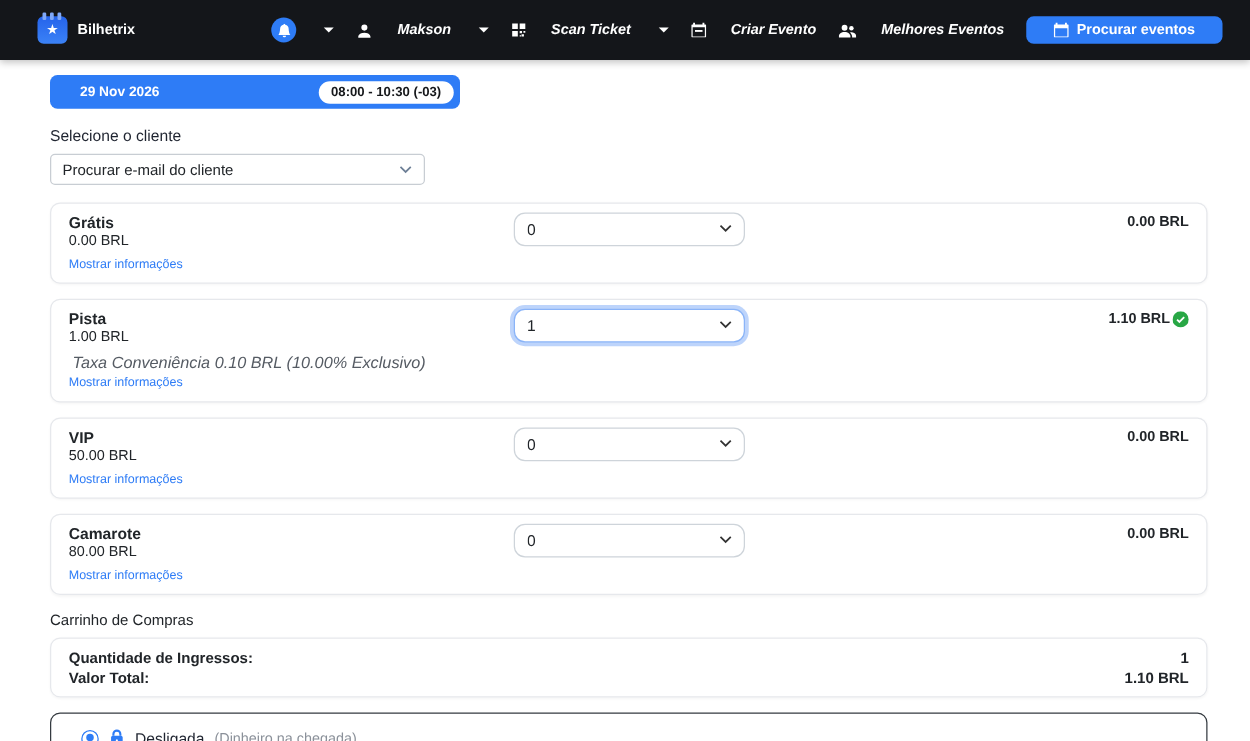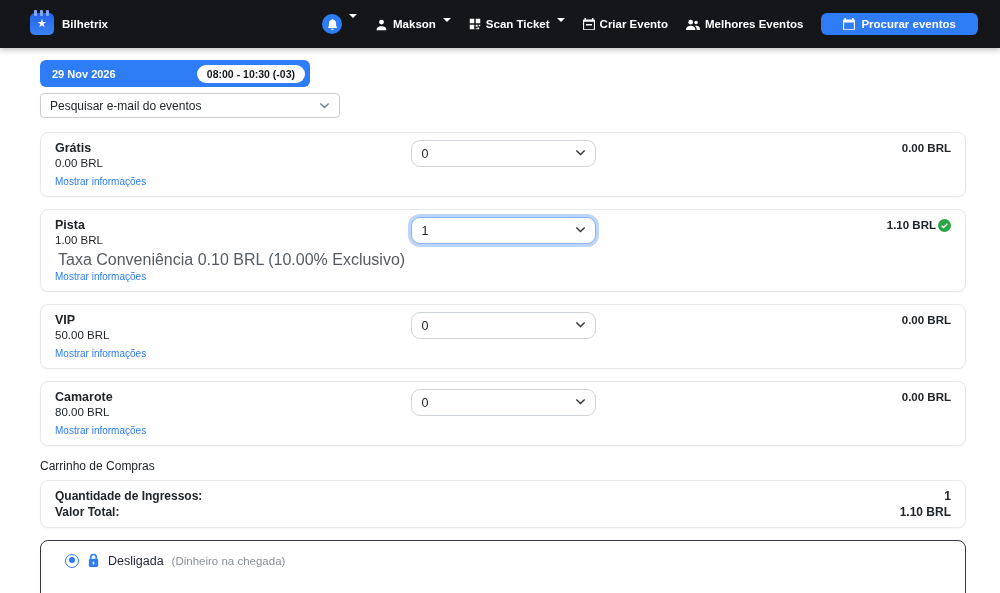--- a/index.html
+++ b/index.html
@@ -11,54 +11,54 @@
     padding:0 22px 0 30px; box-shadow:0 2px 6px rgba(0,0,0,.25); }
   .brand { display:flex; align-items:center; gap:8px; cursor:pointer; }
   .logo { width:24px; height:22px; border-radius:5px;
     background:linear-gradient(180deg,#2563eb 0%,#3b82f6 100%); position:relative; }
   .logo::before { content:""; position:absolute; top:-3px; left:4px; width:3px; height:6px;
     background:#7fa8f9; box-shadow:6px 0 0 #7fa8f9,12px 0 0 #7fa8f9; border-radius:1px; }
   .logo::after { content:"★"; position:absolute; left:0; right:0; top:4px; text-align:center;
     font-size:11px; color:#fff; }
   .brand-name { color:#fff; font-size:11.5px; font-weight:bold; }
   .nav-right { margin-left:auto; display:flex; align-items:center; gap:18px; }
-  .nav-item { display:flex; align-items:flex-start; gap:5px; color:#fff; font-size:11.5px;
-    font-weight:600; cursor:pointer; white-space:nowrap; }
+  .nav-item { display:flex; align-items:center; gap:20px; color:#fff; font-size:11.5px;
+    font-weight:600; cursor:pointer; white-space:nowrap;font-style:italic; }
   .caret { width:0; height:0; border-left:4px solid transparent; border-right:4px solid transparent;
     border-top:4px solid #fff; display:inline-block; margin-left:2px; }
   .bell-circle { width:20px; height:20px; border-radius:50%; background:#2e7cf6;
     display:flex; align-items:center; justify-content:center; }
   .nav-icon { display:inline-flex; }
   .btn-primary { background:#2e7cf6; color:#fff; border:none; border-radius:6px;
     padding:5px 22px; font-size:11.5px; font-weight:600; display:flex; align-items:center;
     gap:6px; cursor:pointer; }
 
   
   .main { padding:12px 34px 0 40px; }
 
-  .date-banner { width:270px; height:27px; background:#2e7cf6; border-radius:6px;
-    display:flex; align-items:center; justify-content:space-between; padding:0 5px 0 12px;
+  .date-banner { width:328px; height:27px; background:#2e7cf6; border-radius:6px;
+    display:flex; align-items:center; justify-content:space-between; padding:0 5px 0 24px;
     cursor:pointer; }
   .date-text { color:#fff; font-size:11px; font-weight:bold; }
   .time-badge { background:#fff; color:#15171a; border-radius:11px; padding:3px 10px;
     font-size:10.5px; font-weight:bold; }
 
   .client-label { margin-top:14px; font-size:12.5px; color:#1f2430; line-height:16px; }
   .client-select { margin-top:6px; width:300px; height:25px; border:1px solid #c8cdd3;
     border-radius:4px; display:flex; align-items:center; justify-content:space-between;
     padding:0 9px; font-size:12px; color:#212529; cursor:pointer; background:#fff; }
   .client-select .chev { color:#6d7f96; }
 
   .tickets { margin-top:14px; }
   .ticket-card { border:1px solid #e6e8ec; border-radius:8px; background:#fff;
     box-shadow:0 1px 2px rgba(0,0,0,.04); padding:7px 14px; margin-bottom:12px;
     display:grid; grid-template-columns:1fr 185px 1fr; align-items:start; }
   .t-name { font-size:12.5px; font-weight:bold; line-height:16px; }
   .t-price { font-size:11.5px; line-height:15px; }
-  .t-fee { font-size:16px; line-height:12px; color:#555b63; margin-top:6px; padding-left:3px; }
+  .t-fee { font-size:13px; line-height:12px; color:#555b63; margin-top:6px; padding-left:3px;font-style:italic; }
   .t-link { font-size:10px; line-height:13px; color:#2e7cf6; margin-top:4px;
     text-decoration:none; display:inline-block; cursor:pointer; }
   .qty-select { width:185px; height:27px; border:1px solid #ced4da; border-radius:9px;
     background:#fff; font-size:12.5px; color:#212529; padding:0 10px;
     appearance:none; -webkit-appearance:none; font-family:inherit; cursor:pointer; }
   .qty-wrap { position:relative; width:185px; justify-self:center; }
   .qty-wrap .chev { position:absolute; right:10px; top:7px; pointer-events:none; color:#333; }
   .qty-wrap.focused .qty-select { border-color:#8ab4f8;
     box-shadow:0 0 0 3px rgba(66,133,244,.35); outline:none; }
   .t-right { text-align:right; font-size:11.5px; font-weight:bold; line-height:16px;
@@ -154,22 +154,23 @@
   </div>
 </div>
 
 <div class="main">
 
   <div class="date-banner">
     <span class="date-text">29 Nov 2026</span>
     <span class="time-badge">08:00 - 10:30 (-03)</span>
   </div>
 
+  <div class="client-label">Selecione o cliente</div>
   <div class="client-select">
-    <span>Pesquisar e-mail do eventos</span>
+    <span>Procurar e-mail do cliente</span>
     <span class="chev">
       <svg width="11" height="11" viewBox="0 0 16 16" fill="none" stroke="#6d7f96" stroke-width="2">
           <path d="M2 5l6 6 6-6"></path>
         </svg>
     </span>
   </div>
 
   <div class="tickets" id="tickets">
     <div class="ticket-card">
       <div>

